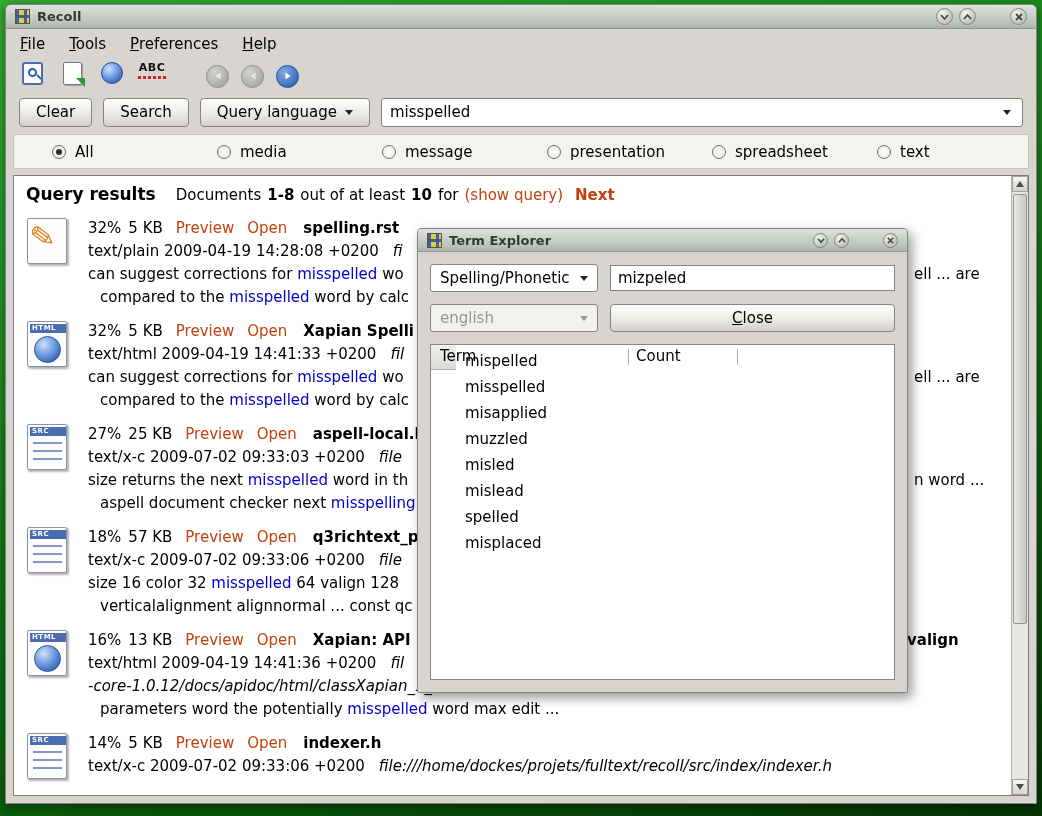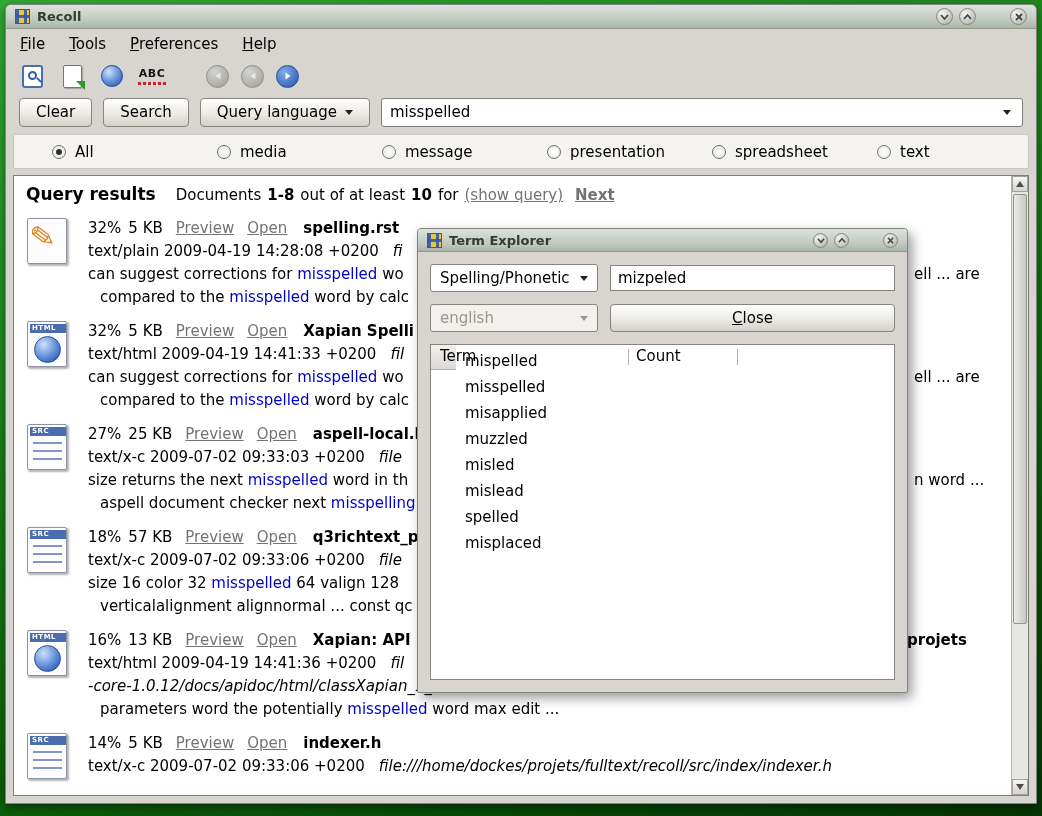--- a/index.html
+++ b/index.html
@@ -27,21 +27,21 @@
   .tb-gap-btn { width:22px; }
   .tb-btn { width:17px; height:17px; border-radius:50%;
     background:radial-gradient(circle at 35% 30%, #f4f4f2, #c6c6c2 65%, #a6a6a2);
     border:1px solid #86867f; display:flex; align-items:center; justify-content:center; cursor:pointer; }
 
   .menubar { height:30px; flex:0 0 30px; display:flex; align-items:center; padding:0 14px; gap:24px; }
   .menu-item { cursor:pointer; display:inline-block; }
   .mn::first-letter { text-decoration:underline; }
 
   .toolbar { height:34px; flex:0 0 34px; display:flex; align-items:center; padding:0 12px; gap:12px; }
-  .tool-btn { width:28px; height:28px; display:flex; align-items:center; justify-content:center; cursor:pointer; }
+  .tool-btn { width:28px; height:28px; display:flex; align-items:flex-start; justify-content:center; cursor:pointer; }
   .tb-gap { width:16px; }
 
   .t-doc { position:relative; width:21px; height:23px; background:#fff; border:2px solid #4a6eae; border-radius:3px; }
   .t-mag { position:absolute; left:4px; top:4px; width:9px; height:9px; border:2px solid #2a5cb0; border-radius:50%; }
   .t-mag-h { position:absolute; left:12px; top:12px; width:6px; height:2px; background:#2a5cb0; transform:rotate(45deg); }
   .t-doc2 { position:relative; width:19px; height:23px; background:#fff; border:1px solid #70758a; border-radius:2px; box-shadow:1px 1px 1px rgba(0,0,0,.25); }
   .t-garr { position:absolute; right:-4px; bottom:-3px; width:0; height:0;
     border-top:9px solid #2a9a2a; border-left:9px solid transparent; }
   .t-globe { width:22px; height:22px; border-radius:50%; border:1px solid #1f4e9a;
     background:radial-gradient(circle at 35% 30%, #cfe2fa, #6f9ade 45%, #2d5cb4 90%); }
@@ -74,21 +74,21 @@
   .radio.checked::after { content:""; position:absolute; inset:3px; border-radius:50%; background:#2e2e2e; }
 
   
   .results-wrap { flex:1; margin:4px 7px 7px; border:1px solid #7e7e78; background:#fff; display:flex; overflow:hidden; }
   .results-content { flex:1; padding:8px 0 0 12px; position:relative; overflow:hidden; }
 
   .results-header { display:flex; align-items:baseline; margin-bottom:13px; white-space:nowrap; }
   .rh-title { font-size:17px; font-weight:bold; margin-right:20px; }
   .rh-part { margin-right:6px; }
   .b { font-weight:bold; }
-  .lnk { color:#737373; text-decoration:underline; cursor:pointer; }
+  .lnk { color:#c2410c; cursor:pointer; }
   .rh-next { margin-left:6px; font-weight:bold; }
 
   .result-row { display:flex; margin-bottom:11px; }
   .res-icon { width:44px; height:48px; flex:0 0 44px; margin-right:18px; position:relative; }
   .ic-page { position:absolute; left:1px; top:1px; width:40px; height:46px; background:#fdfdfd;
     border:1px solid #8c92a8; border-radius:2px; box-shadow:1.5px 1.5px 2px rgba(0,0,0,.3); }
   .ic-band { position:absolute; left:4px; top:4px; right:4px; height:9px; background:#4a6db0;
     color:#fff; font-size:7px; font-weight:bold; line-height:9px; padding-left:2px; letter-spacing:.5px; }
   .ic-globe { position:absolute; left:8px; top:16px; width:27px; height:27px; border-radius:50%;
     background:radial-gradient(circle at 35% 30%, #cfe0f8, #6f9ade 45%, #2d5cb4 85%); border:1px solid #27509e; }
@@ -369,21 +369,21 @@
 
         <div class="result-row">
           <div class="res-icon">
             <span class="ic-page"></span>
             <span class="ic-band">HTML</span>
             <span class="ic-globe"></span>
           </div>
           <div class="res-text">
             <div class="line">
               <span>16%</span><span class="size">13 KB</span><span class="lnk res-lnk">Preview</span><span class="lnk res-lnk">Open</span><span class="res-title">Xapian: API</span>
-              <span class="frag frag-title">projets</span>
+              <span class="frag frag-title">valign</span>
             </div>
             <div class="line">
               <span>text/html  2009-04-19 14:41:36 +0200</span><span class="path">fil</span>
             </div>
             <div class="line">
               <span class="path2">-core-1.0.12/docs/apidoc/html/classXapian_1_1Database.html</span>
             </div>
             <div class="line snip2">
               <span>parameters word the potentially </span><span class="term">misspelled</span><span> word max edit ...</span>
             </div>

